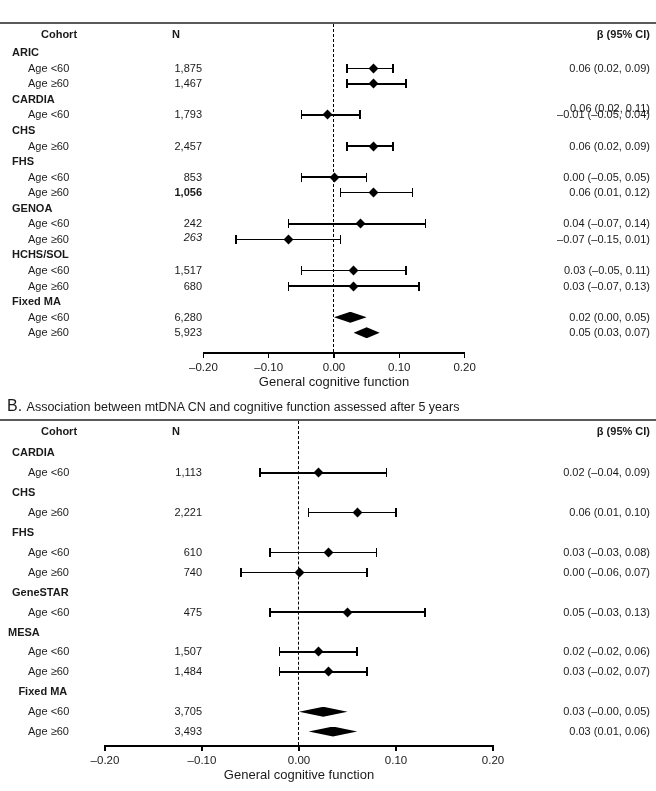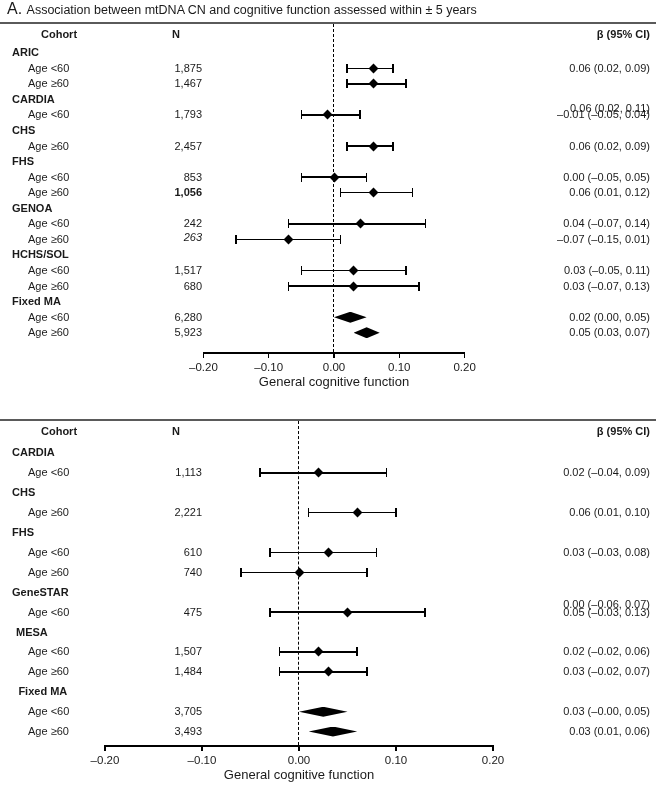--- a/index.html
+++ b/index.html
@@ -29,24 +29,20 @@
   .axis-tick{position:absolute;width:1.5px;height:6px;background:#000;}
   .axis-tick-label{position:absolute;width:60px;text-align:center;font-size:11.5px;height:14px;line-height:14px;}
   .axis-title{position:absolute;width:240px;text-align:center;font-size:13px;height:16px;line-height:16px;color:#1a1a1a;}
 </style>
 </head>
 <body>
 
 <div id="figure">
 
   <section class="panel" id="panel-0" style="top:0;height:397px;">
-    <div class="title">
-      <span class="letter">A.</span>
-      <span class="title-text">Association between mtDNA CN and cognitive function assessed within ± 5 years</span>
-    </div>
     <div class="rule"></div>
     <div class="col-header cohort">Cohort</div>
     <div class="col-header ncol">N</div>
     <div class="col-header beta">β (95% CI)</div>
   <div class="zero-line" style="left: 333.4px; top: 24px; height: 328px;"></div>
       <div class="row-label group" style="left: 12px; top: 45.275px;">ARIC</div>
       <div class="row-label" style="left: 28px; top: 60.825px;">Age &lt;60</div>
       <div class="row-n" style="top: 60.825px;">1,875</div>
       <div class="row-ci" style="top: 60.825px;">0.06 (0.02, 0.09)</div>
       <div class="ci-line" style="left: 347.06px; width: 45.71px; top: 67.575px;"></div>
@@ -138,20 +134,24 @@
       <div class="axis-tick" style="left: 333.25px; top: 352px;"></div>
       <div class="axis-tick-label" style="left: 304px; top: 360px;">0.00</div>
       <div class="axis-tick" style="left: 398.55px; top: 352px;"></div>
       <div class="axis-tick-label" style="left: 369.3px; top: 360px;">0.10</div>
       <div class="axis-tick" style="left: 463.85px; top: 352px;"></div>
       <div class="axis-tick-label" style="left: 434.6px; top: 360px;">0.20</div>
       <div class="axis-title" style="left: 214px; top: 374px;">General cognitive function</div>
     </section>
 
   <section class="panel" id="panel-1" style="top:397px;height:394px;">
+    <div class="title">
+      <span class="letter">B.</span>
+      <span class="title-text">Association between mtDNA CN and cognitive function assessed after 5 years</span>
+    </div>
     <div class="rule"></div>
     <div class="col-header cohort">Cohort</div>
     <div class="col-header ncol">N</div>
     <div class="col-header beta">β (95% CI)</div>
   <div class="zero-line" style="left: 298.4px; top: 24px; height: 324px;"></div>
       <div class="row-label group" style="left: 12px; top: 48.45px;">CARDIA</div>
       <div class="row-label" style="left: 28px; top: 68.35px;">Age &lt;60</div>
       <div class="row-n" style="top: 68.35px;">1,113</div>
       <div class="row-ci" style="top: 68.35px;">0.02 (–0.04, 0.09)</div>
       <div class="ci-line" style="left: 260.2px; width: 126.1px; top: 75.1px;"></div>
@@ -169,34 +169,34 @@
       <div class="row-label group" style="left: 12px; top: 128.05px;">FHS</div>
       <div class="row-label" style="left: 28px; top: 147.95px;">Age &lt;60</div>
       <div class="row-n" style="top: 147.95px;">610</div>
       <div class="row-ci" style="top: 147.95px;">0.03 (–0.03, 0.08)</div>
       <div class="ci-line" style="left: 269.9px; width: 106.7px; top: 154.7px;"></div>
       <div class="ci-cap" style="left: 269.15px; top: 150.95px;"></div>
       <div class="ci-cap" style="left: 375.85px; top: 150.95px;"></div>
       <div class="pt-diamond" style="left: 324.6px; top: 151.95px;"></div>
       <div class="row-label" style="left: 28px; top: 167.85px;">Age ≥60</div>
       <div class="row-n" style="top: 167.85px;">740</div>
-      <div class="row-ci" style="top: 167.85px; margin-top: 32px;">0.00 (–0.06, 0.07)</div>
+      <div class="row-ci" style="top: 167.85px;">0.00 (–0.06, 0.07)</div>
       <div class="ci-line" style="left: 240.8px; width: 126.1px; top: 174.6px;"></div>
       <div class="ci-cap" style="left: 240.05px; top: 170.85px;"></div>
       <div class="ci-cap" style="left: 366.15px; top: 170.85px;"></div>
       <div class="pt-diamond" style="left: 295.5px; top: 171.85px;"></div>
       <div class="row-label group" style="left: 12px; top: 187.75px;">GeneSTAR</div>
       <div class="row-label" style="left: 28px; top: 207.65px;">Age &lt;60</div>
       <div class="row-n" style="top: 207.65px;">475</div>
       <div class="row-ci" style="top: 207.65px;">0.05 (–0.03, 0.13)</div>
       <div class="ci-line" style="left: 269.9px; width: 155.2px; top: 214.4px;"></div>
       <div class="ci-cap" style="left: 269.15px; top: 210.65px;"></div>
       <div class="ci-cap" style="left: 424.35px; top: 210.65px;"></div>
       <div class="pt-diamond" style="left: 344px; top: 211.65px;"></div>
-      <div class="row-label group" style="left: 16px; top: 227.55px;">MESA</div>
+      <div class="row-label group" style="left: 8px; top: 227.55px;">MESA</div>
       <div class="row-label" style="left: 28px; top: 247.45px;">Age &lt;60</div>
       <div class="row-n" style="top: 247.45px;">1,507</div>
       <div class="row-ci" style="top: 247.45px;">0.02 (–0.02, 0.06)</div>
       <div class="ci-line" style="left: 279.6px; width: 77.6px; top: 254.2px;"></div>
       <div class="ci-cap" style="left: 278.85px; top: 250.45px;"></div>
       <div class="ci-cap" style="left: 356.45px; top: 250.45px;"></div>
       <div class="pt-diamond" style="left: 314.9px; top: 251.45px;"></div>
       <div class="row-label" style="left: 28px; top: 267.35px;">Age ≥60</div>
       <div class="row-n" style="top: 267.35px;">1,484</div>
       <div class="row-ci" style="top: 267.35px;">0.03 (–0.02, 0.07)</div>

